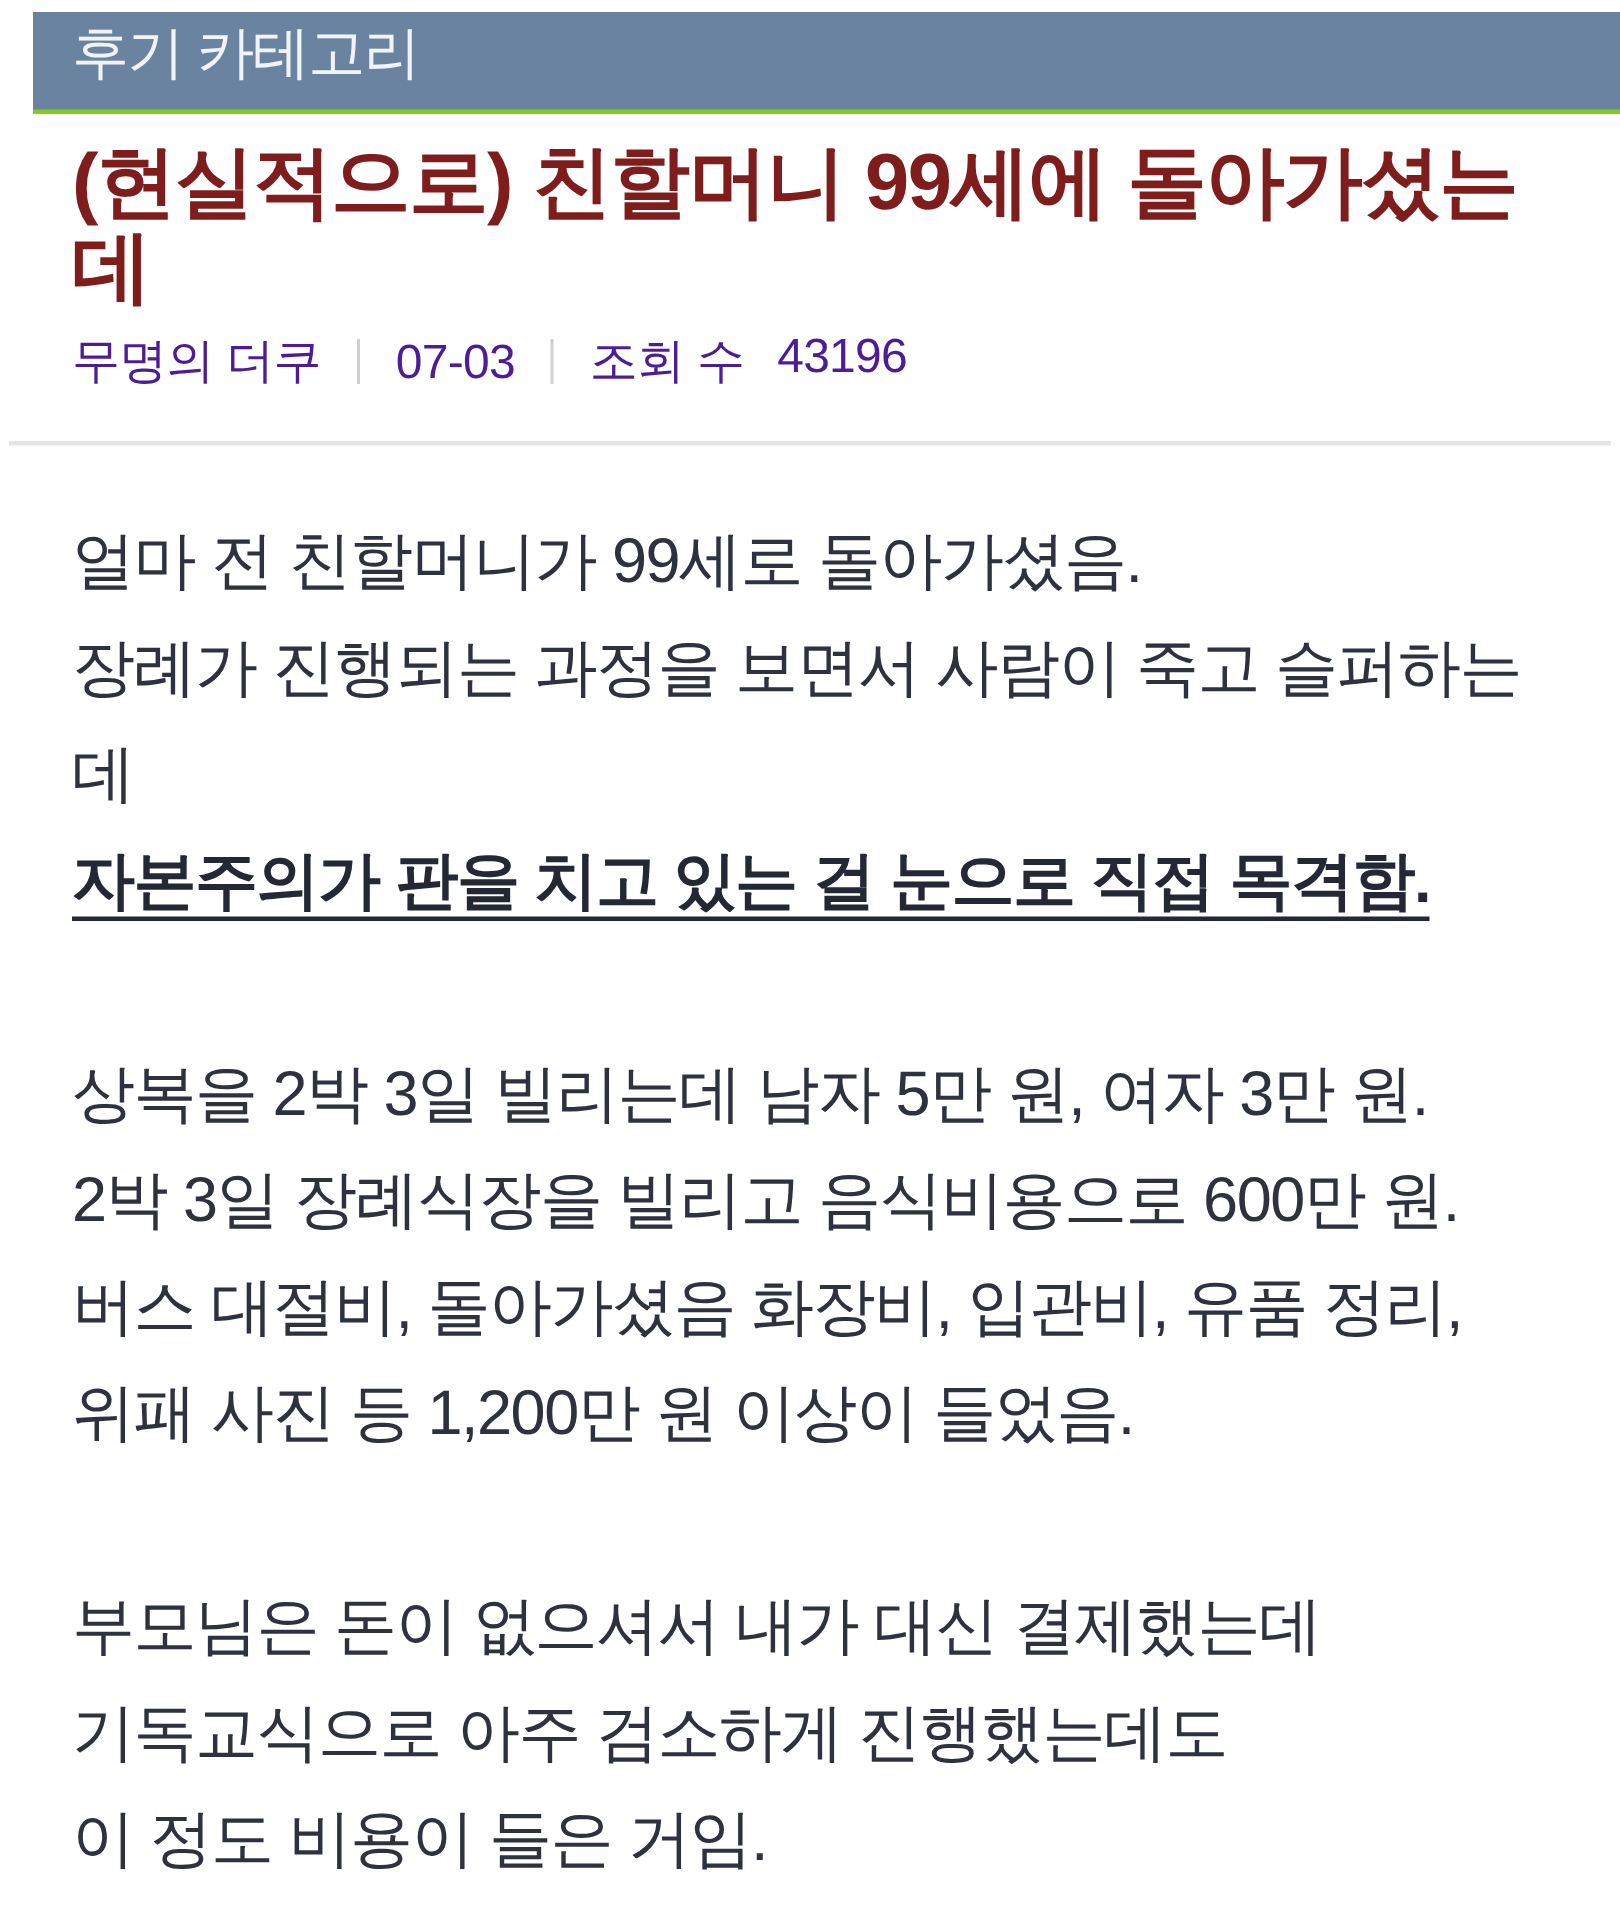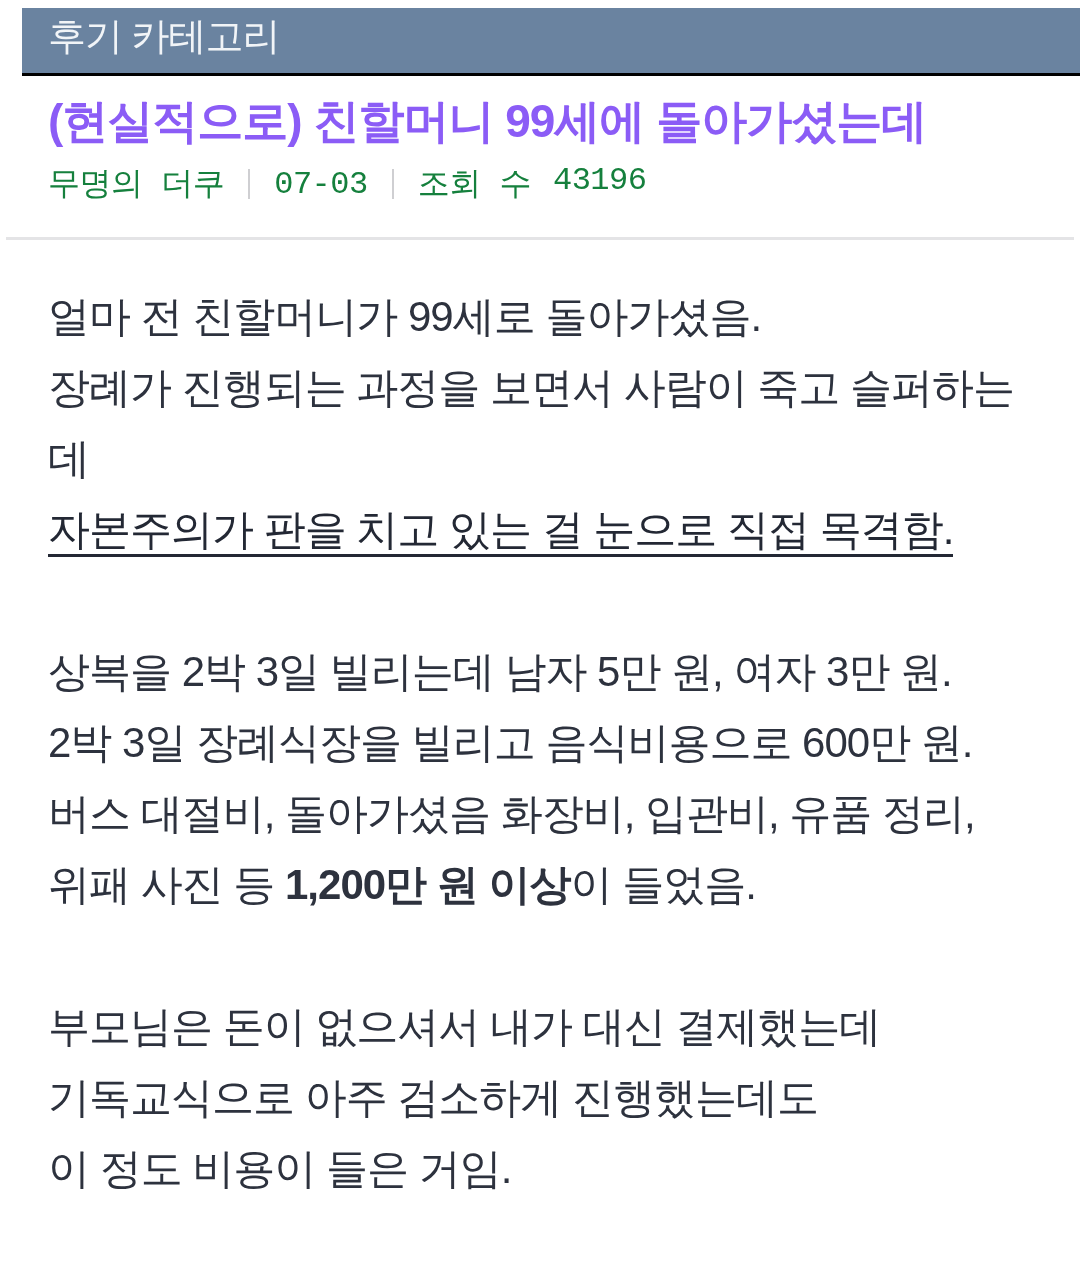--- a/index.html
+++ b/index.html
@@ -9,53 +9,52 @@
     overflow: hidden;
     font-family: "Liberation Sans", sans-serif;
     -webkit-text-size-adjust: none;
   }
   
   .category-bar {
     position: absolute;
     left: 22px; top: 8px; right: 0;
     height: 68px;
     background: #6a83a0;
-    border-bottom: 3px solid #000000;
+    border-bottom: 3px solid #84cc16;
     cursor: pointer;
   }
   .category-bar .label {
     display: block;
     padding: 6px 0 0 26px;
     font-size: 38px;
     line-height: 44px;
     font-weight: 400;
     color: #f1f4f7;
     letter-spacing: -1px;
   }
   .post { position: absolute; left: 0; top: 79px; right: 0; }
   
   .title {
     margin: 14px 44px 14px 48px;
-    color: #8b5cf6;
+    color: #7f1d1d;
     font-weight: 700;
-    font-size: 46px;
+    font-size: 53px;
     line-height: 57px;
     letter-spacing: -1px;
   }
   .title .title-line { display: block; }
   
   .meta {
     display: flex;
     align-items: center;
     margin: 10px 48px 0 48px;
     height: 40px;
     font-size: 32px;
-    color: #15803d;
+    color: #4c1d95;
     letter-spacing: -0.5px;
-    font-family: Liberation Mono, monospace;
   }
   .meta .sep {
     width: 2px; height: 30px;
     background: #cfcfd2;
     margin: 0 24px;
   }
   .meta .views { display: inline-flex; gap: 22px; }
   
   .divider {
     margin: 33px 6px 0 6px;
@@ -67,26 +66,26 @@
   .body {
     padding: 41px 40px 0 48px;
     color: #2d323e;
     font-size: 42px;
     line-height: 71px;
     letter-spacing: -1px;
   }
   .para + .para { margin-top: 71px; }
   .body .line { display: block; white-space: pre-wrap; }
   .emph-underline {
-    font-weight: 400;
+    font-weight: 700;
     color: #232834;
     border-bottom: 3px solid currentColor;
     padding-bottom: 1px;
   }
-  .bold { font-weight: 700; }
+  .bold { font-weight: 400; }
 </style>
 </head>
 <body>
 
 <div class="category-bar">
   <span class="label">후기 카테고리</span>
 </div>
 
 <div class="post">
 

